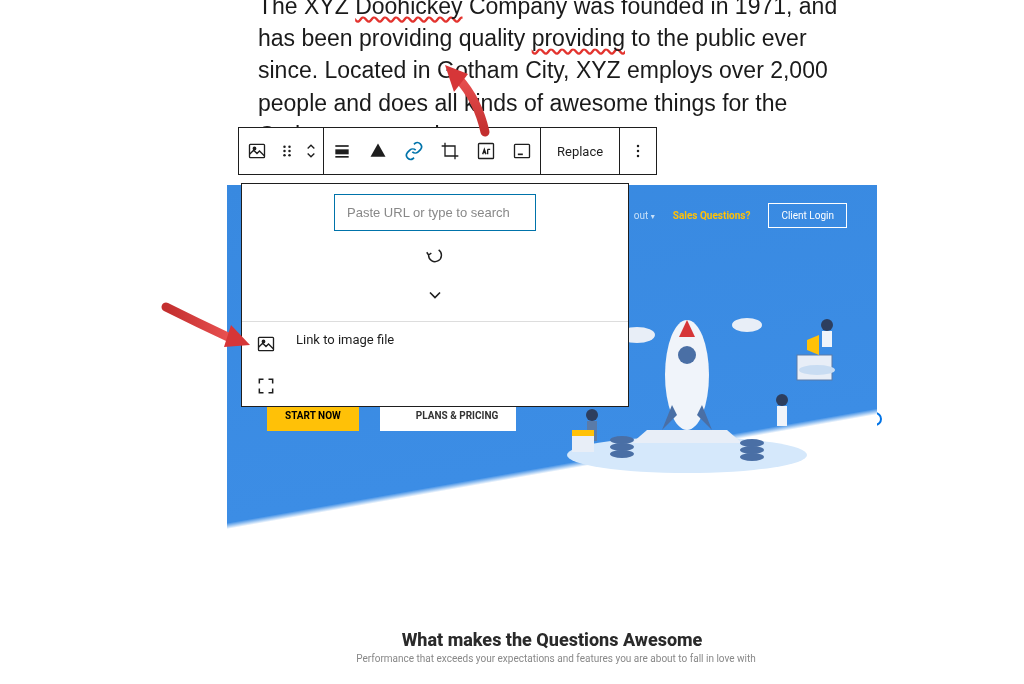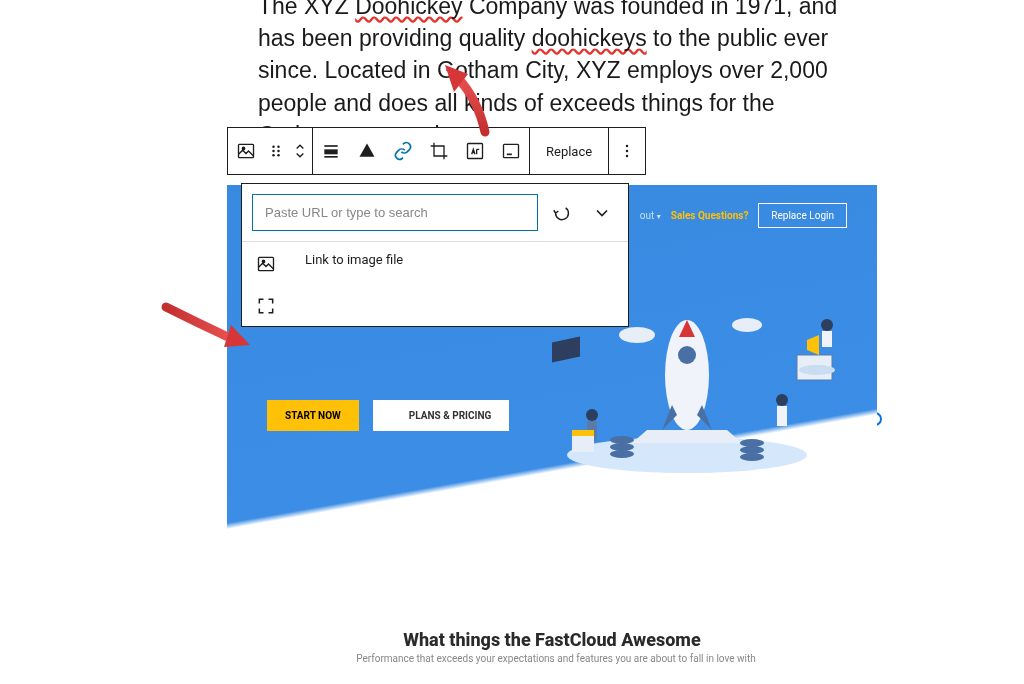--- a/index.html
+++ b/index.html
@@ -15,21 +15,21 @@
   color: #1a1a1a;
   font-family: Arial, sans-serif;
 }
 .content-text .underline-red {
   text-decoration: underline wavy #e3342f;
   text-decoration-skip-ink: none;
 }
 
 .toolbar {
   position: absolute;
-  left: 227px;
+  left: 238px;
   top: 127px;
   display: flex;
   background: #fff;
   border: 1px solid #1e1e1e;
   height: 48px;
 }
 .toolbar-group {
   display: flex;
   align-items: center;
   border-right: 1px solid #1e1e1e;
@@ -64,20 +64,21 @@
   background: #fff;
   border: 1px solid #1e1e1e;
   z-index: 100;
 }
 .popover-search {
   display: flex;
   align-items: center;
   padding: 10px;
   gap: 8px;
   border-bottom: 1px solid #ddd;
+  flex-direction: column;
 }
 .popover-search input {
   flex: 1;
   border: 1.5px solid #0073aa;
   padding: 10px 12px;
   font-size: 13px;
   outline: none;
   color: #888;
 }
 .popover-search input::placeholder { color: #888; }
@@ -86,21 +87,21 @@
   height: 32px;
   display: flex;
   align-items: center;
   justify-content: center;
   cursor: pointer;
 }
 .popover-option {
   display: flex;
   align-items: flex-start;
   padding: 10px 14px;
-  gap: 29px;
+  gap: 20px;
   cursor: pointer;
 }
 .popover-option-icon {
   width: 20px;
   height: 20px;
   flex-shrink: 0;
   margin-top: 2px;
 }
 .popover-option-text { font-size: 13px; color: #1e1e1e; }
 .popover-option-desc { font-size: 11.5px; color: #777; margin-top: 2px; }
@@ -118,36 +119,36 @@
   height: 500px;
   background: linear-gradient(170deg, #3889e0 0%, #3c8de5 55%, #fff 56%, #fff 100%);
   z-index: 1;
 }
 .preview-header {
   position: absolute;
   top: 18px;
   right: 30px;
   display: flex;
   align-items: center;
-  gap: 10px;
+  gap: 18px;
 }
 .preview-link { font-size: 10px; color: #c8e0f8; }
 .preview-link.yellow { color: #ffc107; font-weight: 700; }
 .preview-btn-outline {
   border: 1px solid #fff;
   padding: 6px 12px;
   font-size: 10px;
   color: #fff;
 }
 .preview-cta {
   position: absolute;
   left: 40px;
   top: 215px;
   display: flex;
-  gap: 14px;
+  gap: 21px;
 }
 .preview-cta-btn {
   padding: 10px 18px;
   font-size: 10px;
   font-weight: 700;
   text-align: center;
 }
 .preview-cta-btn.yellow { background: #ffc107; color: #000; }
 .preview-cta-btn.white { background: #fff; color: #333; padding-left: 36px; }
 
@@ -185,21 +186,21 @@
   right: 20px;
   top: 80px;
   width: 340px;
   height: 230px;
 }
 </style>
 </head>
 <body>
 
 <div class="content-text">
-  <span>The XYZ </span><span class="underline-red">Doohickey</span><span> Company was founded in 1971, and has been providing quality </span><span class="underline-red">doohickeys</span><span> to the public ever since. Located in Gotham City, XYZ employs over 2,000 people and does all kinds of </span><span>exceeds</span><span> things for the Gotham community.</span>
+  <span>The XYZ </span><span class="underline-red">Doohickey</span><span> Company was founded in 1971, and has been providing quality </span><span class="underline-red">providing</span><span> to the public ever since. Located in Gotham City, XYZ employs over 2,000 people and does all kinds of </span><span>awesome</span><span> things for the Gotham community.</span>
 </div>
 
 <div class="toolbar">
   <div class="toolbar-group">
     <div class="toolbar-btn">
       <svg viewBox="0 0 24 24" fill="none" stroke="#1e1e1e" stroke-width="1.6">
           <rect x="3" y="4" width="18" height="16" rx="1"></rect>
           <path d="M3 16l5-5 4 4 3-3 6 6" fill="none"></path>
           <circle cx="9" cy="9" r="1.5" fill="#1e1e1e"></circle>
         </svg>
@@ -267,21 +268,21 @@
           <circle cx="12" cy="18" r="1.5"></circle>
         </svg>
     </div>
   </div>
 </div>
 
 <div class="preview-image">
   <div class="preview-header">
     <span class="preview-link"><span>out</span> <span style="font-size:8px">▾</span></span>
     <span class="preview-link yellow">Sales Questions?</span>
-    <span class="preview-btn-outline">Replace Login</span>
+    <span class="preview-btn-outline">Client Login</span>
   </div>
 
   <svg class="illustration" viewBox="0 0 340 230">
     <ellipse cx="170" cy="190" rx="120" ry="18" fill="#d5e8fb"></ellipse>
 
     <ellipse cx="170" cy="110" rx="22" ry="55" fill="#f0f4fa"></ellipse>
     <path d="M155 140 L145 165 L160 150 Z" fill="#4a6fa5"></path>
     <path d="M185 140 L195 165 L180 150 Z" fill="#4a6fa5"></path>
     <circle cx="170" cy="90" r="9" fill="#4a6fa5"></circle>
     <path d="M170 55 L162 72 L178 72 Z" fill="#d63638"></path>
@@ -314,21 +315,21 @@
     <rect x="305" y="66" width="10" height="16" fill="#f0f4fa"></rect>
     <path d="M290 75 L302 70 L302 90 L290 85 Z" fill="#ffc107"></path>
     <ellipse cx="300" cy="105" rx="18" ry="5" fill="#c8dcf2"></ellipse>
   </svg>
 
   <div class="preview-cta">
     <div class="preview-cta-btn yellow">START NOW</div>
     <div class="preview-cta-btn white">PLANS &amp; PRICING</div>
   </div>
 
-  <div class="preview-heading">What things the FastCloud Awesome</div>
+  <div class="preview-heading">What makes the Questions Awesome</div>
   <div class="preview-subheading">Performance that exceeds your expectations and features you are about to fall in love with</div>
 </div>
 
 <div class="handle-circle" style="left:868px; top:412px;"></div>
 <div class="handle-circle" style="left:544px; top:676px;"></div>
 
 <div class="popover">
   <div class="popover-search">
     <input type="text" placeholder="Paste URL or type to search" style="">
     <div class="popover-search-btn">

